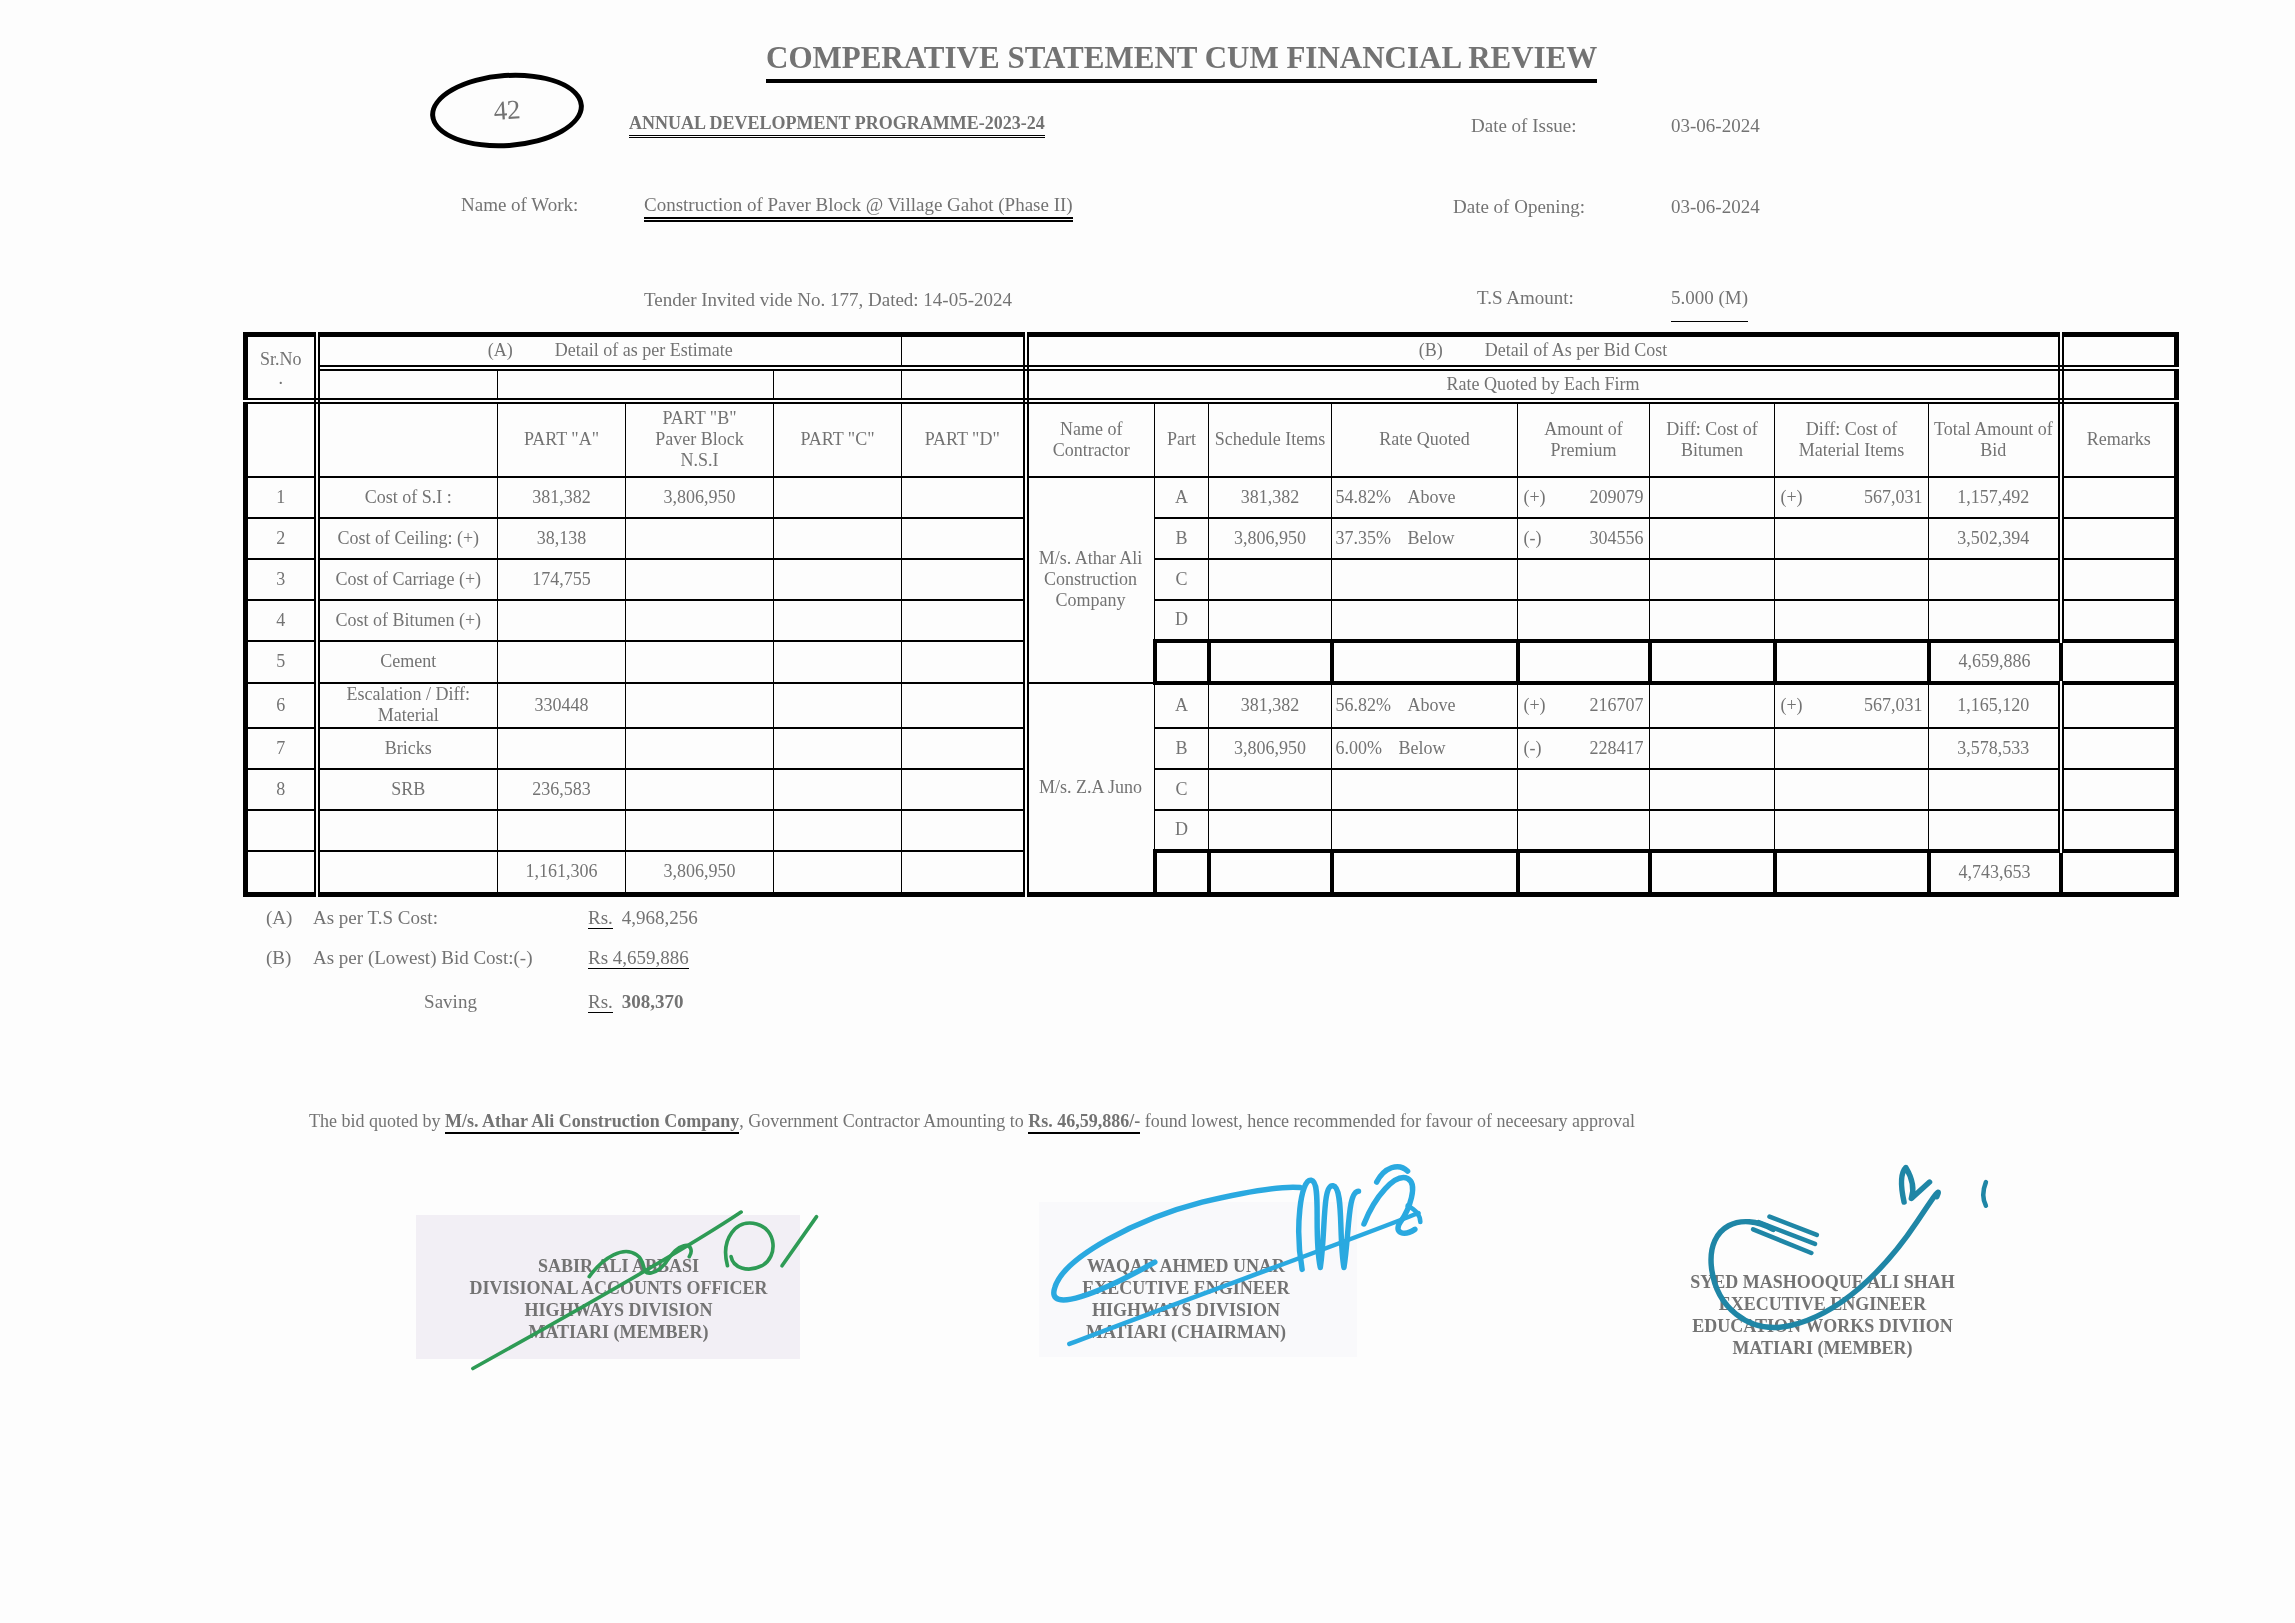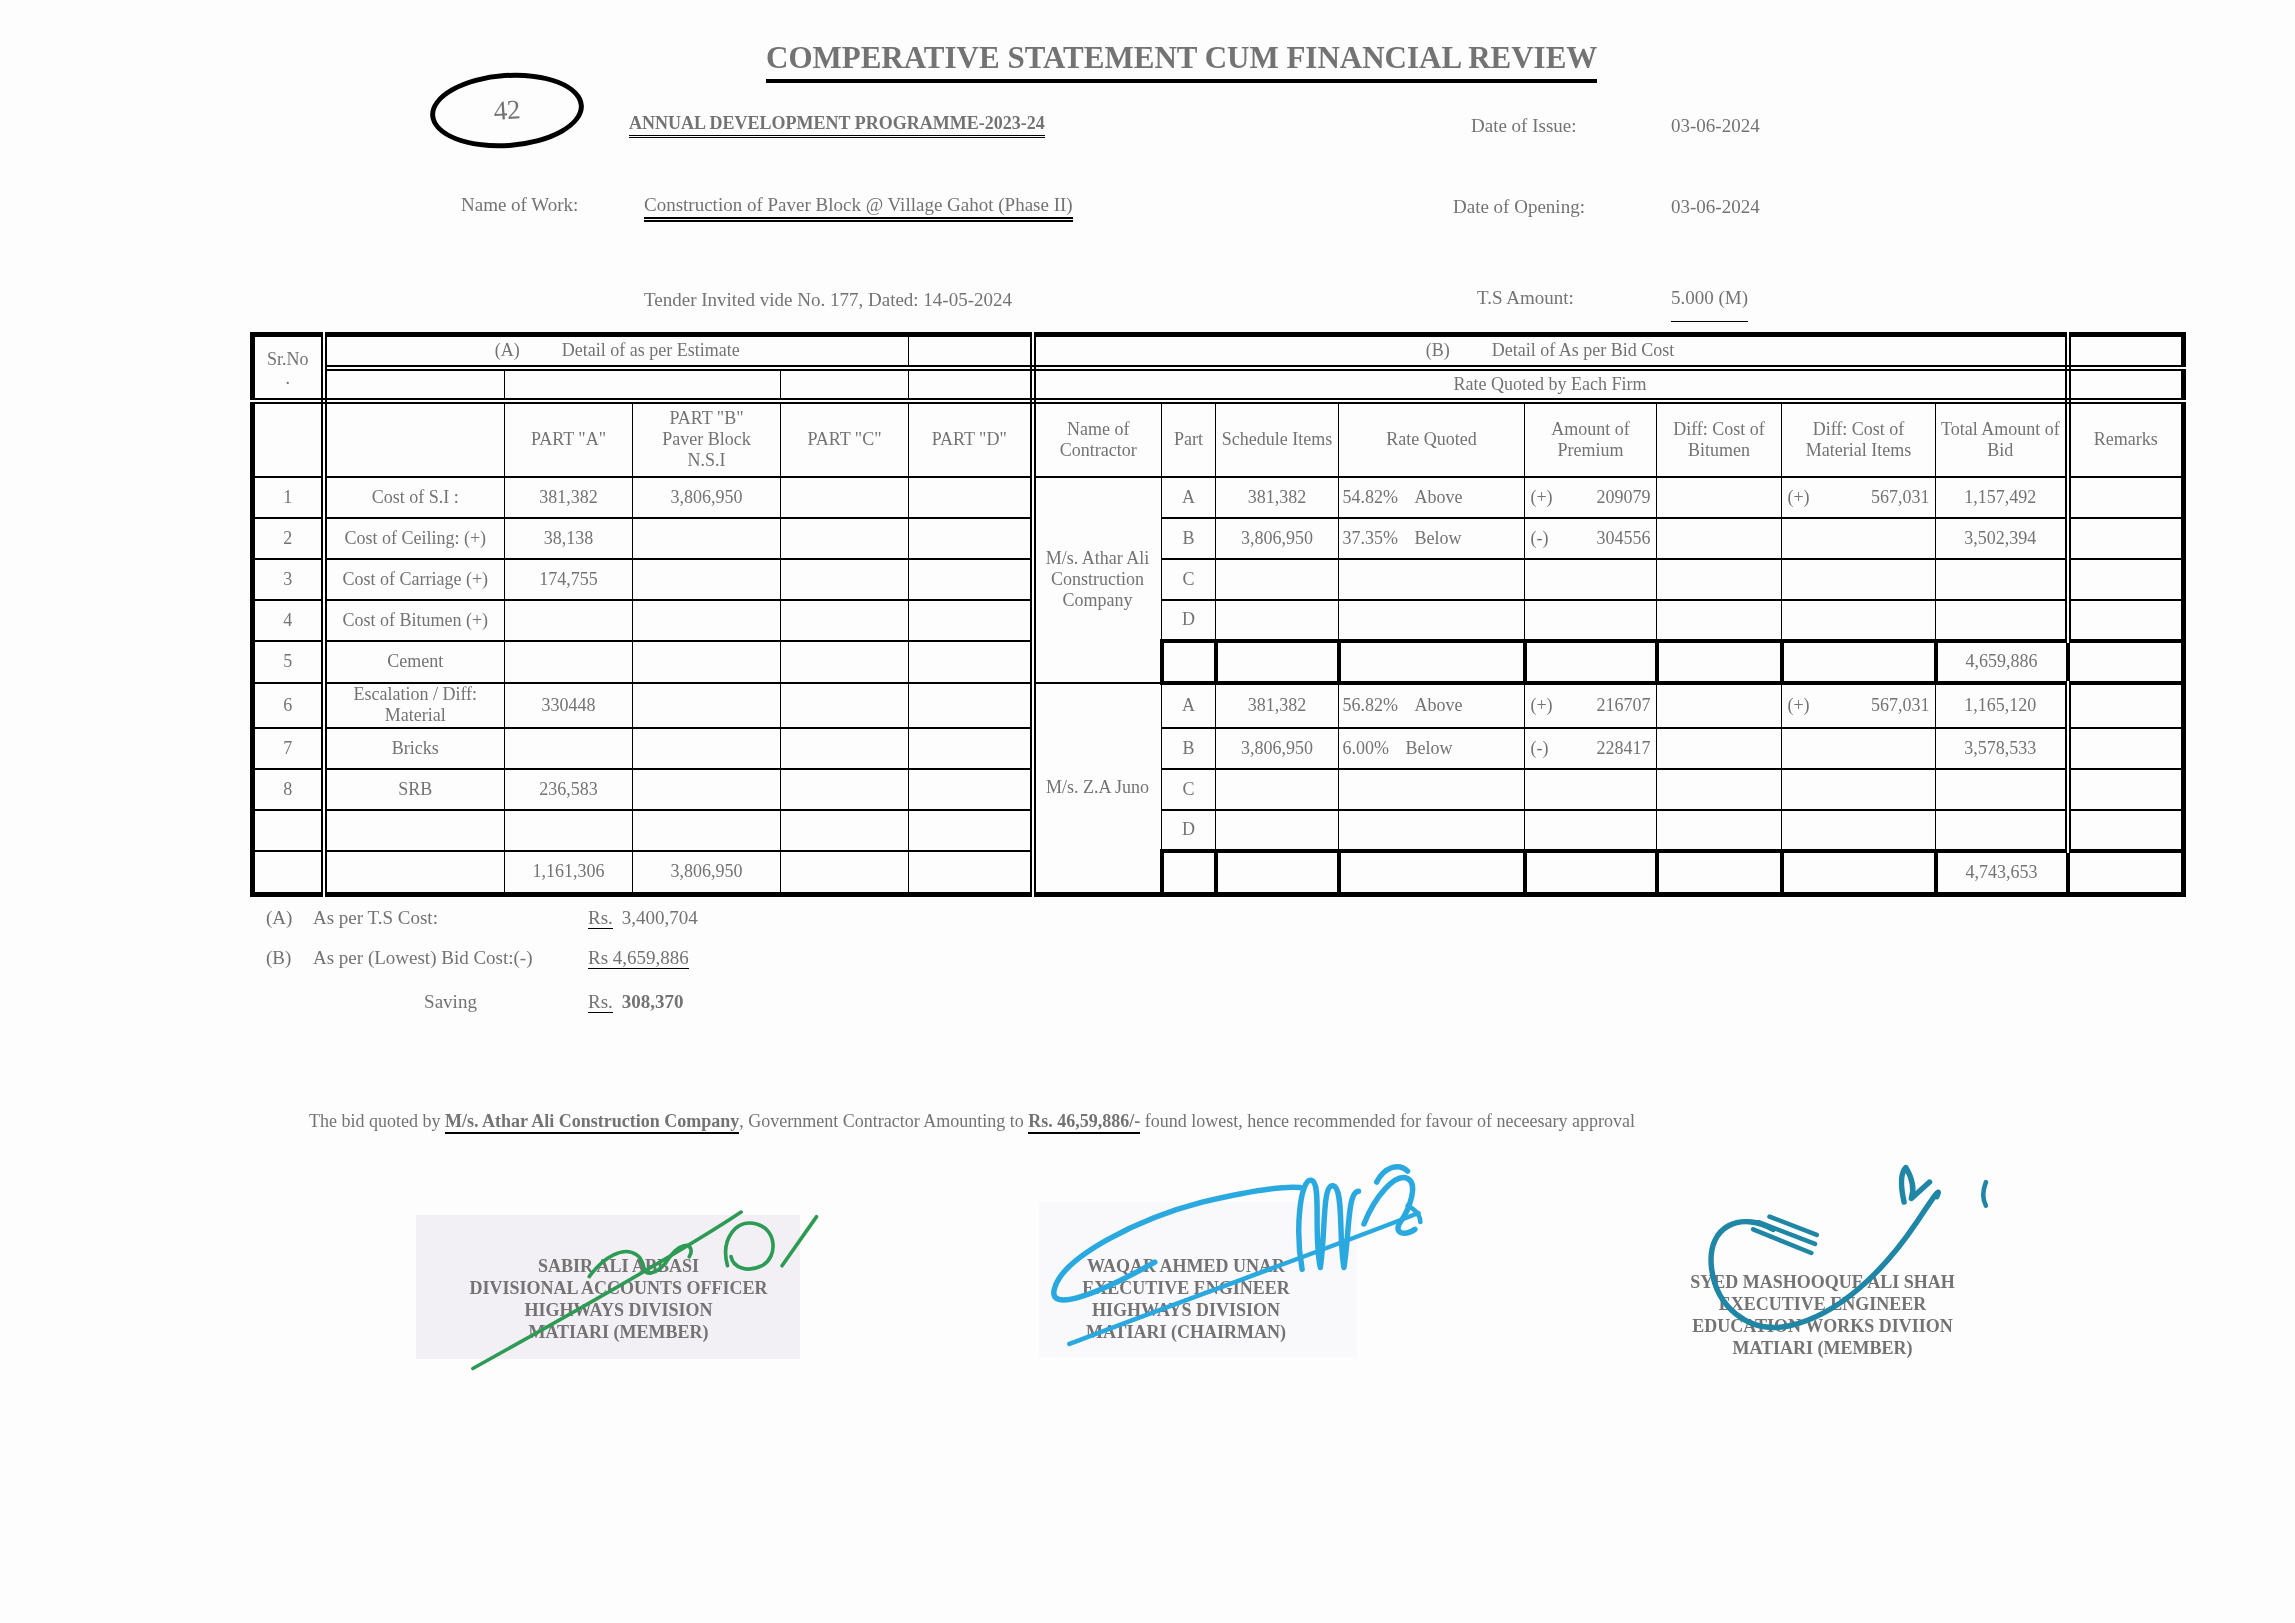--- a/index.html
+++ b/index.html
@@ -15,21 +15,21 @@
           font-size:27px;}
   .programme{left:629px;top:113px;font-size:18px;font-weight:bold;white-space:nowrap;
              border-bottom:3.6px double #000;padding-bottom:0.9px;}
   .fieldlabel{font-size:19px;white-space:nowrap;}
   .fieldbold{font-size:19px;font-weight:normal;white-space:nowrap;margin-left:16px;}
   .u2{border-bottom:5.5px double #000;padding-bottom:0.9px;}
   .u1{border-bottom:1.8px solid #000;padding-bottom:12px;}
 
   
   table.main{position:absolute;left:243px;top:332px;width:1930px;border-collapse:collapse;
-             table-layout:fixed;border:5.5px solid #000;margin-left:7px;}
+             table-layout:fixed;border:5.5px solid #000;}
   .main th,.main td{border:1.8px solid #000;padding:0 3.6px;overflow:hidden;font-weight:normal;
                     text-align:center;font-size:18px;line-height:1.15;}
   tr.h36{height:33px;} tr.h84{height:76px;} tr.h45{height:41px;} tr.h46{height:42px;}
   tr.h50{height:45px;} tr.h48{height:44px;}
   tr.hd th{border-bottom:6.4px double #000;}
   tr.dr td{border-top:2.7px solid #000;}
   .vd{border-right:6.4px double #000 !important;}
   .bld{font-weight:bold;}
   .desc{text-align:left;padding-left:6.4px;font-size:17.3px;white-space:nowrap;}
   .desc-sm{text-align:left;padding-left:6.4px;font-size:14.5px;line-height:1.2;white-space:normal;}
@@ -370,21 +370,21 @@
       <td class="bx"></td>
       <td class="bx"></td>
       <td class="bx"></td>
       <td class="bx bld vd">4,743,653</td>
       <td class="bx"></td>
     </tr>
   </tbody>
     </table>
 
   <div class="sum-line" style="top:907px;">
-    <span class="sum-tag">(A)</span><span class="sum-text">As per T.S Cost:</span><span class="rs-u">Rs.</span><span>3,400,704</span>
+    <span class="sum-tag">(A)</span><span class="sum-text">As per T.S Cost:</span><span class="rs-u">Rs.</span><span>4,968,256</span>
   </div>
   <div class="sum-line" style="top:947px;">
     <span class="sum-tag">(B)</span><span class="sum-text">As per (Lowest) Bid Cost:(-)</span><span class="val-u"><span>Rs</span> <span>4,659,886</span></span>
   </div>
   <div class="sum-line" style="top:991px;">
     <span class="sum-tag"></span><span class="sum-text-c">Saving</span><span class="rs-u">Rs.</span><span class="bld">308,370</span>
   </div>
 
   <div class="abs recom">
     <span>The bid quoted by </span><span class="hl">M/s. Athar Ali Construction Company</span><span>, Government Contractor Amounting to </span><span class="hl">Rs. 46,59,886/-</span><span> found lowest, hence recommended for favour of neceesary approval</span>

